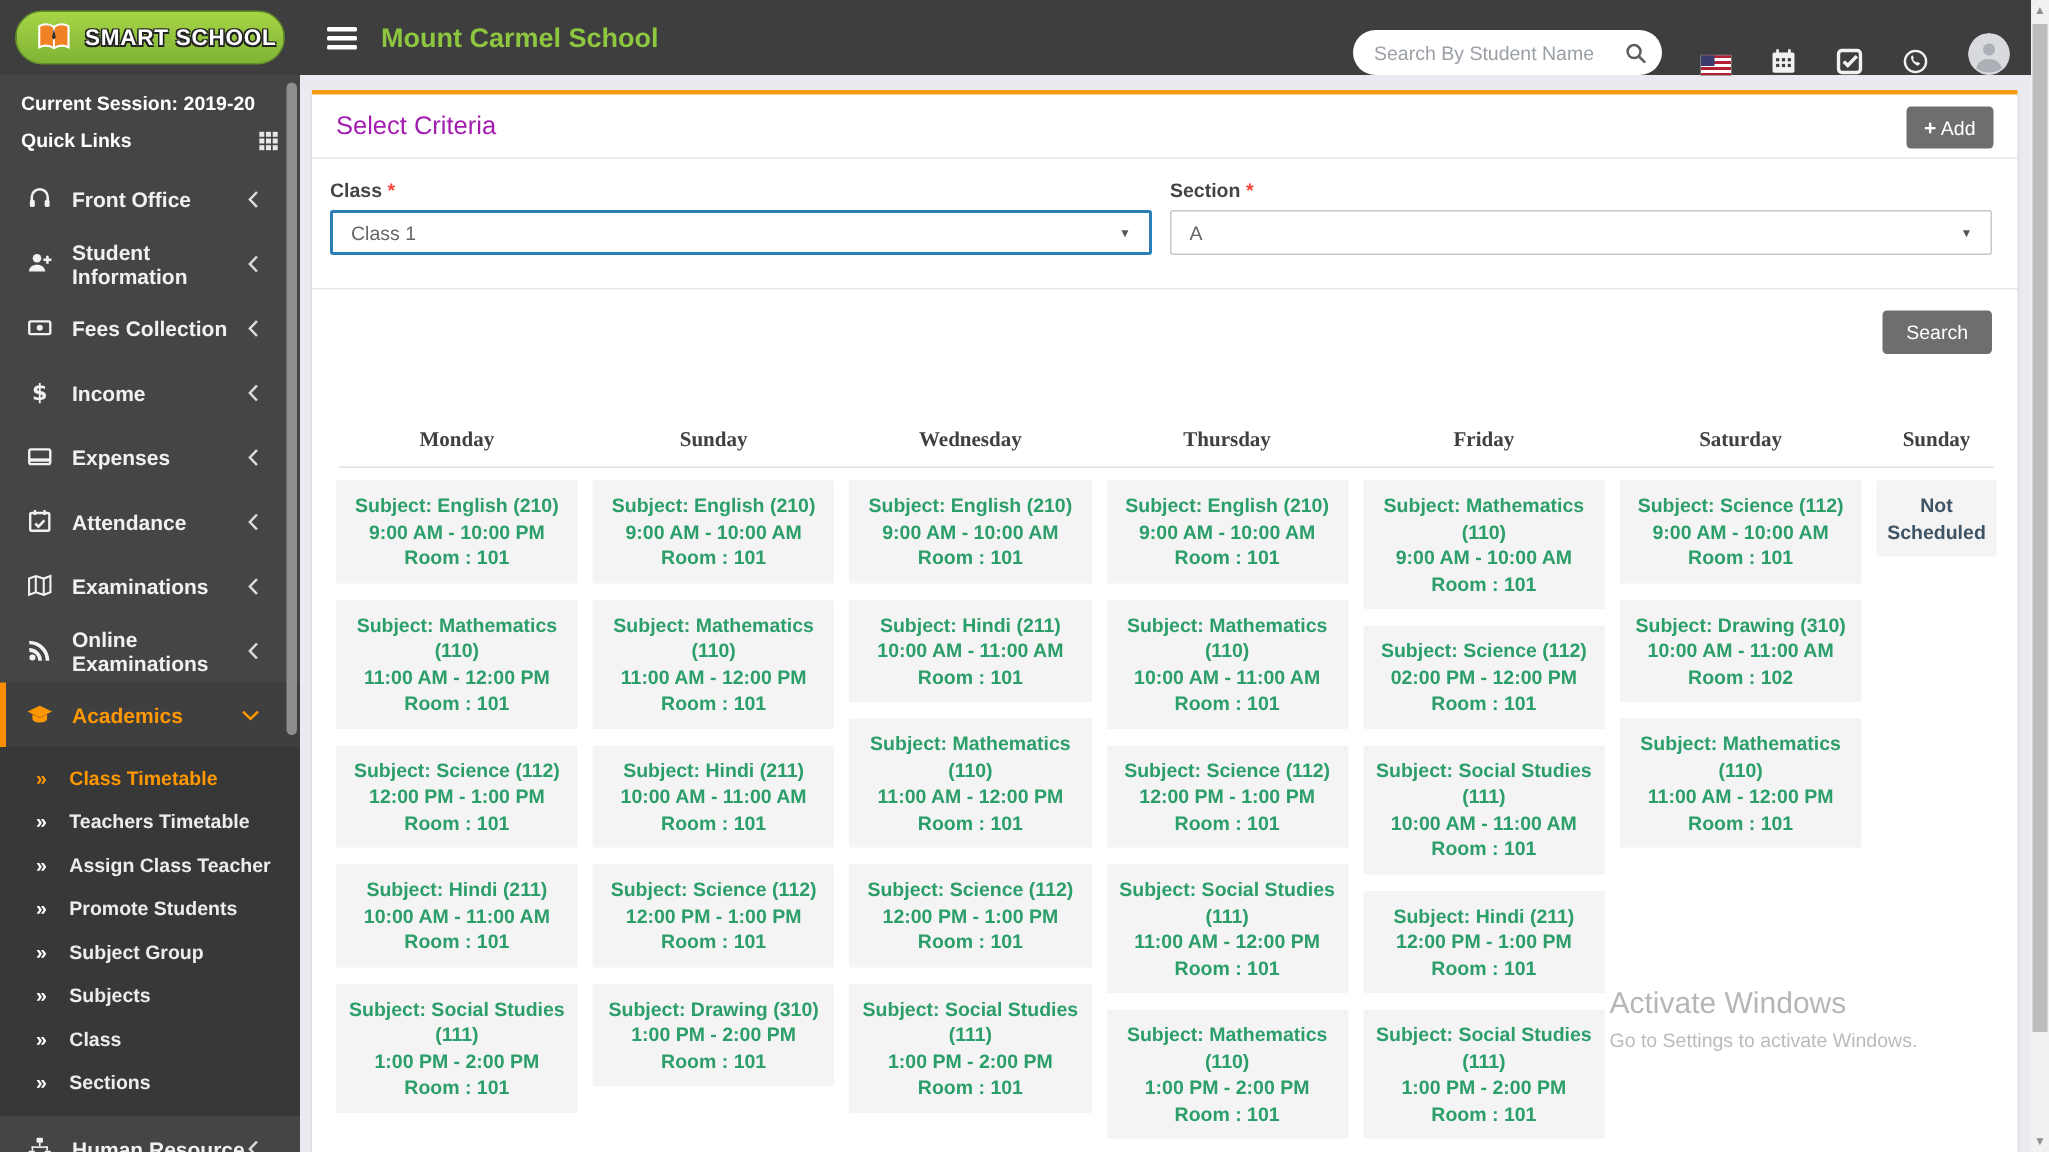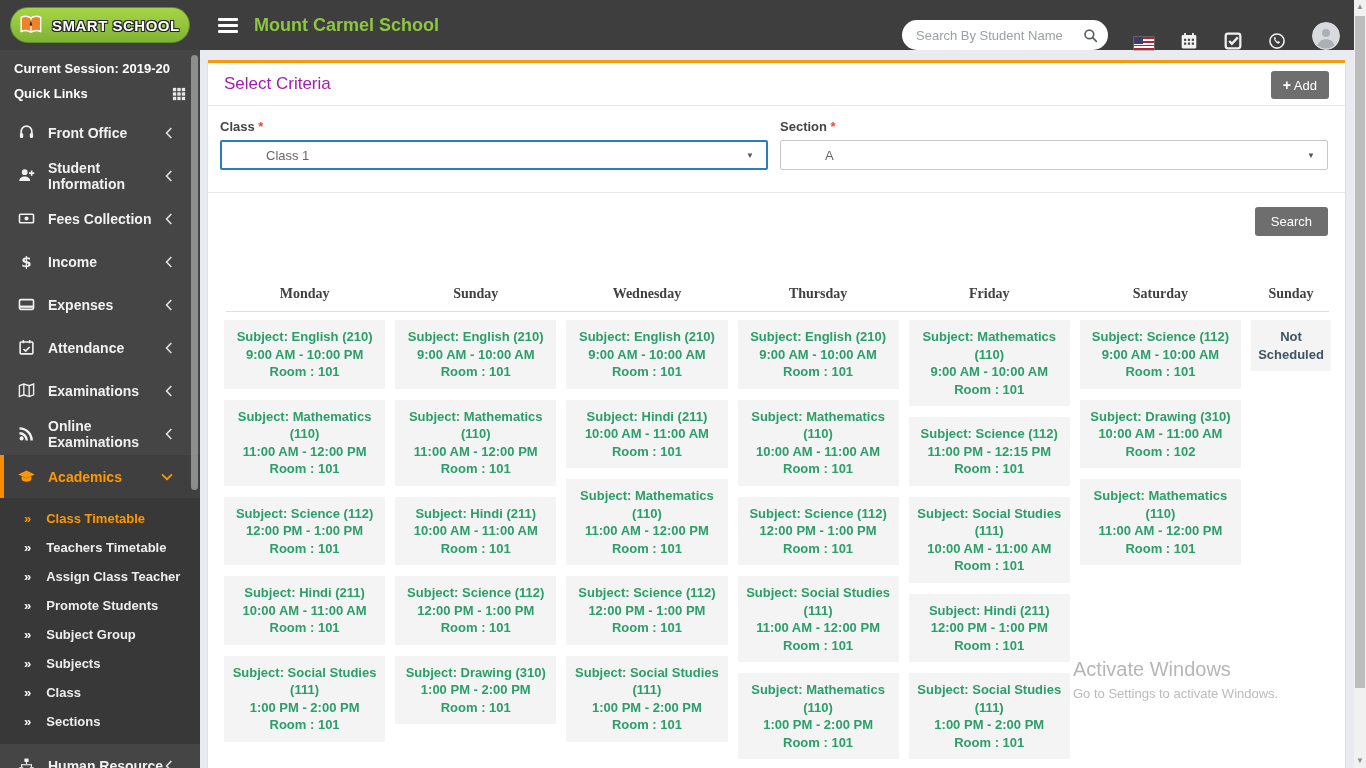--- a/index.html
+++ b/index.html
@@ -1,21 +1,21 @@
 <!DOCTYPE html>
 <html><head>
 <meta charset="utf-8">
 <style>
   * { margin:0; padding:0; box-sizing:border-box; }
   html,body { width:1366px; height:768px; overflow:hidden; }
   body { font-family:"Liberation Sans", sans-serif; background:#e9ebf1; position:relative; }
 
   
   .header { position:absolute; left:0; top:0; width:1354px; height:50px; background:#3e3e3e; z-index:30; display:flex; align-items:center; }
-  .logo-pill { margin-left:10px; width:180px; height:36px; border-radius:18px; background:linear-gradient(#a6d545,#7fb335); border:1px solid #628f2b; display:flex; align-items:center; padding-left:8px; gap:7px; }
+  .logo-pill { margin-left:10px; width:180px; height:36px; border-radius:18px; background:linear-gradient(#a6d545,#7fb335); border:1px solid #628f2b; display:flex; align-items:center; padding-left:8px; gap:7px;justify-content:center; }
   .logo-pill .book { width:26px; height:22px; }
   .logo-text { color:#fff; font-weight:bold; font-size:15px; letter-spacing:.5px;
     text-shadow:-1px -1px 0 #222,1px -1px 0 #222,-1px 1px 0 #222,1px 1px 0 #222; }
   .hamburger { margin-left:28px; width:20px; cursor:pointer; }
   .hamburger div { height:3px; background:#fff; margin:3px 0; border-radius:1px; }
   .school-title { margin-left:16px; color:#8dc63f; font-size:18px; font-weight:bold; }
   .hdr-right { position:absolute; right:14px; top:0; height:50px; display:flex; align-items:flex-end; gap:26px; }
   .search-pill { width:206px; height:30px; background:#fff; border-radius:15px; display:flex; align-items:center; padding:0 10px 0 14px; }
   .search-pill input { border:none; outline:none; flex:1; font-size:13px; color:#444; min-width:0; font-family:"Liberation Sans",sans-serif; }
   .search-pill input::placeholder { color:#9aa0a6; }
@@ -49,21 +49,21 @@
   .card-head { position:relative; height:43px; border-bottom:1px solid #e8e8e8; display:flex; align-items:center; padding:0 16px; }
   .card-title { font-size:17px; color:#a21caf; }
   .btn { background:#6e6e6e; color:#fff; border:none; border-radius:3px; font-size:13px; font-family:"Liberation Sans",sans-serif; cursor:pointer; display:inline-flex; align-items:center; gap:3px; }
   .btn .plus { font-weight:bold; font-size:14px; }
   .add-btn { position:absolute; right:16px; top:8px; padding:6px 12px; }
   .form-row { display:grid; grid-template-columns:1fr 1fr; gap:12px; padding:13px 17px 22px 12px; border-bottom:1px solid #e8e8e8; }
   .fld label { display:block; font-size:13px; color:#444; font-weight:bold; margin-bottom:6px; }
   .req { color:#f44336; }
   .selbox { height:30px; border:1px solid #c8c8c8; border-radius:2px; background:#fff; display:flex; align-items:center; padding:0 12px; font-size:13px; color:#666; cursor:pointer; }
   .selbox.focused { border:2px solid #2980b9; }
-  .selbox .val { flex:1;margin-left:32px; }
+  .selbox .val { flex:1; }
   .selbox .caret { font-size:8px; color:#555; }
   .search-row { padding:14px 17px; text-align:right; }
   .search-btn { padding:7px 16px; }
 
   
   .tt { padding:36px 14px 0 16px; }
   .tt-grid { display:grid; grid-template-columns:repeat(6,1fr) 80px; column-gap:10px; }
   .day-h { text-align:center; font-size:14px; font-weight:bold; color:#404040; padding-bottom:9px;font-family:Liberation Serif, serif; }
   .tt-rule { border:none; border-top:1px solid #e2e2e2; margin:0 2px 8px 2px; }
   .tt-cell { background:#f4f4f4; border-radius:1px; margin-bottom:11px; padding:8px 6px; text-align:center;
@@ -509,21 +509,21 @@
             </div>
           </div>
           <div class="tt-col">
             <div class="tt-cell">
               <div>Subject: Mathematics (110)</div>
               <div>9:00 AM - 10:00 AM</div>
               <div>Room : 101</div>
             </div>
             <div class="tt-cell">
               <div>Subject: Science (112)</div>
-              <div>11:00 PM - 12:15 PM</div>
+              <div>02:00 PM - 12:00 PM</div>
               <div>Room : 101</div>
             </div>
             <div class="tt-cell">
               <div>Subject: Social Studies (111)</div>
               <div>10:00 AM - 11:00 AM</div>
               <div>Room : 101</div>
             </div>
             <div class="tt-cell">
               <div>Subject: Hindi (211)</div>
               <div>12:00 PM - 1:00 PM</div>

